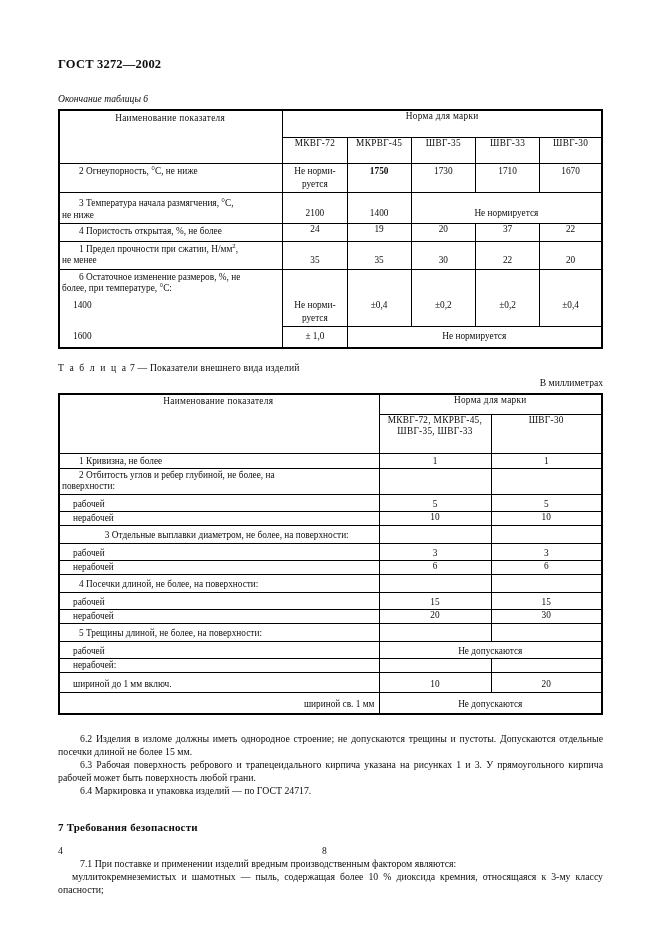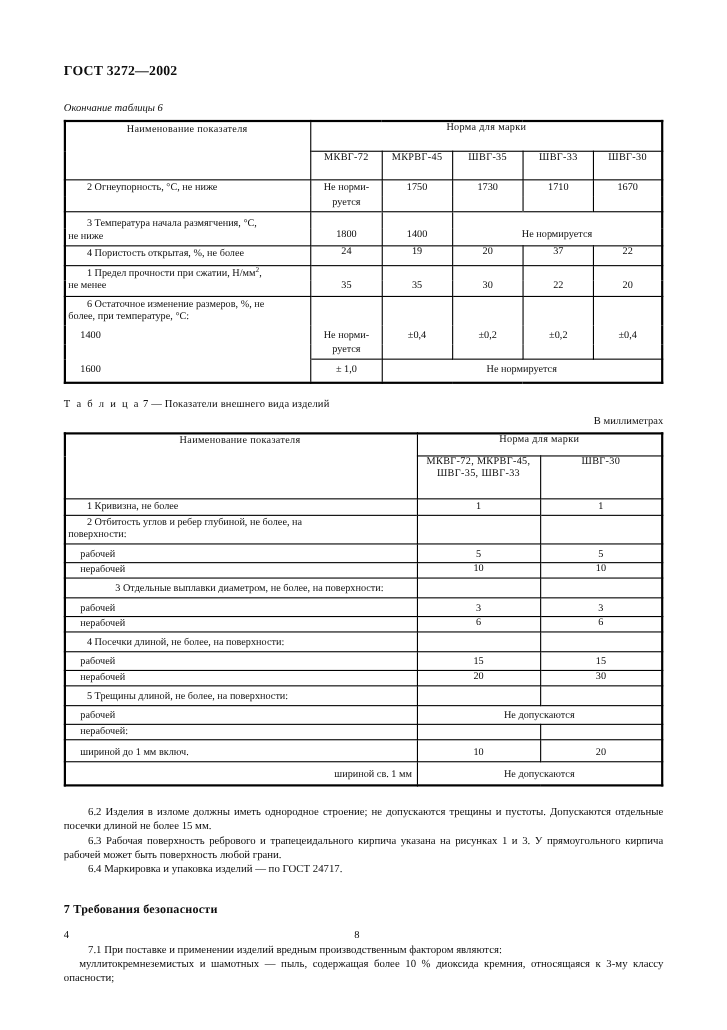--- a/index.html
+++ b/index.html
@@ -219,40 +219,40 @@
           <td class="hdr-cell">ШВГ-35</td>
           <td class="hdr-cell">ШВГ-33</td>
           <td class="hdr-cell">ШВГ-30</td>
         </tr>
 
         <tr class="row-t6">
           <td class="lbl cellpad" rowspan="2" style="border-bottom:1px solid #000;">
             <span class="ind">2  Огнеупорность, °С, не ниже</span>
           </td>
           <td class="num nb" style="padding-top:2px;">Не норми-</td>
-          <td class="num nb" rowspan="2" style="vertical-align:top;padding-top:2px;border-bottom:1px solid #000;">1750</td>
+          <td class="num nb" rowspan="2" style="vertical-align:top;padding-top:2px;border-bottom:1px solid #000;font-weight:bold;">1750</td>
           <td class="num nb" rowspan="2" style="vertical-align:top;padding-top:2px;border-bottom:1px solid #000;">1730</td>
           <td class="num nb" rowspan="2" style="vertical-align:top;padding-top:2px;border-bottom:1px solid #000;">1710</td>
           <td class="num nb" rowspan="2" style="vertical-align:top;padding-top:2px;border-bottom:1px solid #000;">1670</td>
         </tr>
         <tr class="row-t6">
           <td class="num nt" style="padding-top:0;">руется</td>
         </tr>
 
         <tr class="row-t6">
           <td class="lbl cellpad" rowspan="2" style="border-bottom:1px solid #000;padding-top:5px;">
             <span class="ind just">3  Температура начала размягчения, °С,</span>
             <span class="ind0">не ниже</span>
           </td>
           <td class="num nb" style="border-bottom:0;">&nbsp;</td>
           <td class="num nb" style="border-bottom:0;">&nbsp;</td>
           <td class="num nb novert" colspan="3" style="border-bottom:0;">&nbsp;</td>
         </tr>
         <tr class="row-t6">
-          <td class="num nt">1800</td>
+          <td class="num nt">2100</td>
           <td class="num nt">1400</td>
           <td class="num nt" colspan="3">Не нормируется</td>
         </tr>
 
         <tr class="row-t6">
           <td class="lbl cellpad">
             <span class="ind">4  Пористость открытая, %, не более</span>
           </td>
           <td class="num">24</td>
           <td class="num">19</td>

